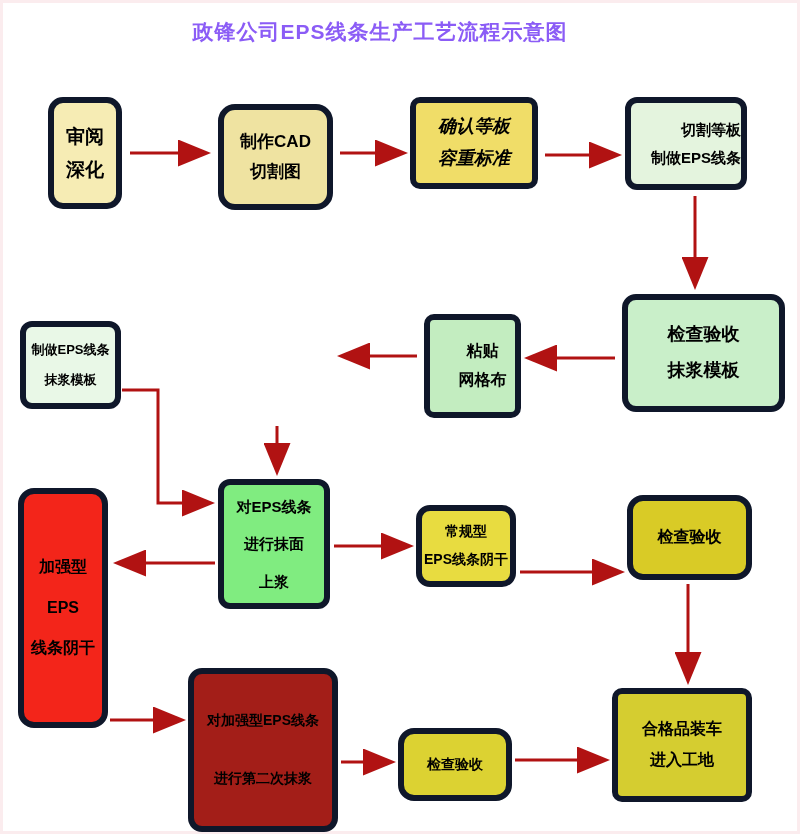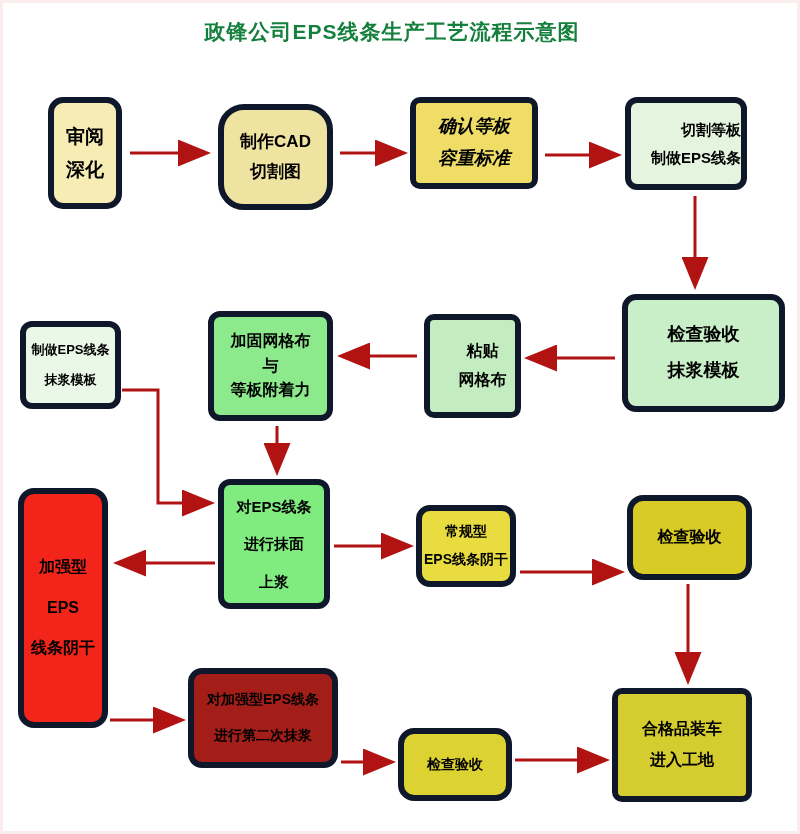--- a/index.html
+++ b/index.html
@@ -11,56 +11,56 @@
   .canvas{
     position:relative;
     width:800px;height:834px;
     margin:0 auto;
     background:#ffffff;
     box-shadow:inset 0 0 0 3px #fbecee;
     overflow:hidden;
   }
   .title{
     position:absolute;
-    left:16px;top:18px;width:752px;
+    left:4px;top:18px;width:752px;
     text-align:center;
     font-size:21px;
     font-weight:bold;
-    color:#15803d;
+    color:#8b5cf6;
     letter-spacing:1px;
   }
   .node{
     position:absolute;
     box-sizing:border-box;
     border:6px solid #0f172a;
     border-radius:12px;
     display:flex;
     flex-direction:column;
     align-items:center;
     justify-content:center;
     gap:4px;
     font-weight:bold;
     color:#000;
     text-align:center;
   }
   .node .ln{line-height:1.55;white-space:nowrap;}
   
   .n1 {left:48px;  top:97px;  width:74px;  height:112px; border-radius:15px; font-size:19px;}
-  .n2 {left:218px; top:104px; width:115px; height:106px; border-radius:26px; font-size:17px;}
+  .n2 {left:218px; top:104px; width:115px; height:106px; border-radius:17px; font-size:17px;}
   .n3 {left:410px; top:97px;  width:128px; height:92px; border-radius:10px; font-size:18px;font-style:italic;}
   .n4 {left:625px; top:97px;  width:122px; height:93px;  border-radius:12px; font-size:15px;align-items:flex-end;}
   .n5 {left:622px; top:294px; width:163px; height:118px; border-radius:14px; font-size:18px; gap:8px;}
   .n6 {left:424px; top:314px; width:97px;  height:104px;  border-radius:10px; font-size:16px;padding-left:20px;}
   .n7 {left:208px; top:311px; width:125px; height:110px; border-radius:12px; font-size:16px; gap:0;}
   .n8 {left:20px;  top:321px; width:101px; height:88px;  border-radius:12px; font-size:13px; gap:10px;}
   .n9 {left:218px; top:479px; width:112px; height:130px; border-radius:12px; font-size:15px; gap:14px;}
   .n10{left:416px; top:505px; width:100px; height:82px;  border-radius:14px; font-size:14px; gap:6px;}
   .n11{left:627px; top:495px; width:125px; height:85px;  border-radius:16px; font-size:16px;}
   .n12{left:18px;  top:488px; width:90px;  height:240px; border-radius:16px; font-size:16px; gap:16px;}
-  .n13{left:188px; top:668px; width:150px; height:100px; border-radius:14px; font-size:14px; justify-content:space-evenly; gap:0;}
+  .n13{left:188px; top:668px; width:150px; height:164px; border-radius:14px; font-size:14px; justify-content:space-evenly; gap:0;}
   .n14{left:398px; top:728px; width:114px; height:73px;  border-radius:16px; font-size:14px;}
   .n15{left:612px; top:688px; width:140px; height:114px; border-radius:10px; font-size:16px; gap:6px;}
   
   svg.arrows{position:absolute;left:0;top:0;pointer-events:none;}
   .arrow{
     stroke:var(--arrow,#b11212);
     stroke-width:3;
     fill:none;
   }
 </style>
@@ -117,25 +117,20 @@
   <div class="node n5" style="background-color: rgb(201, 239, 201);">
     <div class="ln">检查验收</div>
     <div class="ln">抹浆模板</div>
   </div>
 
   <div class="node n6" style="background-color: rgb(195, 237, 192);">
     <div class="ln">粘贴</div>
     <div class="ln">网格布</div>
   </div>
 
-  <div class="node n7" style="background-color: rgb(140, 234, 140);">
-    <div class="ln">加固网格布</div>
-    <div class="ln">与</div>
-    <div class="ln">等板附着力</div>
-  </div>
 
   <div class="node n8" style="background-color: rgb(233, 248, 231);">
     <div class="ln">制做EPS线条</div>
     <div class="ln">抹浆模板</div>
   </div>
 
   <div class="node n9" style="background-color: rgb(128, 236, 128);">
     <div class="ln">对EPS线条</div>
     <div class="ln">进行抹面</div>
     <div class="ln">上浆</div>

